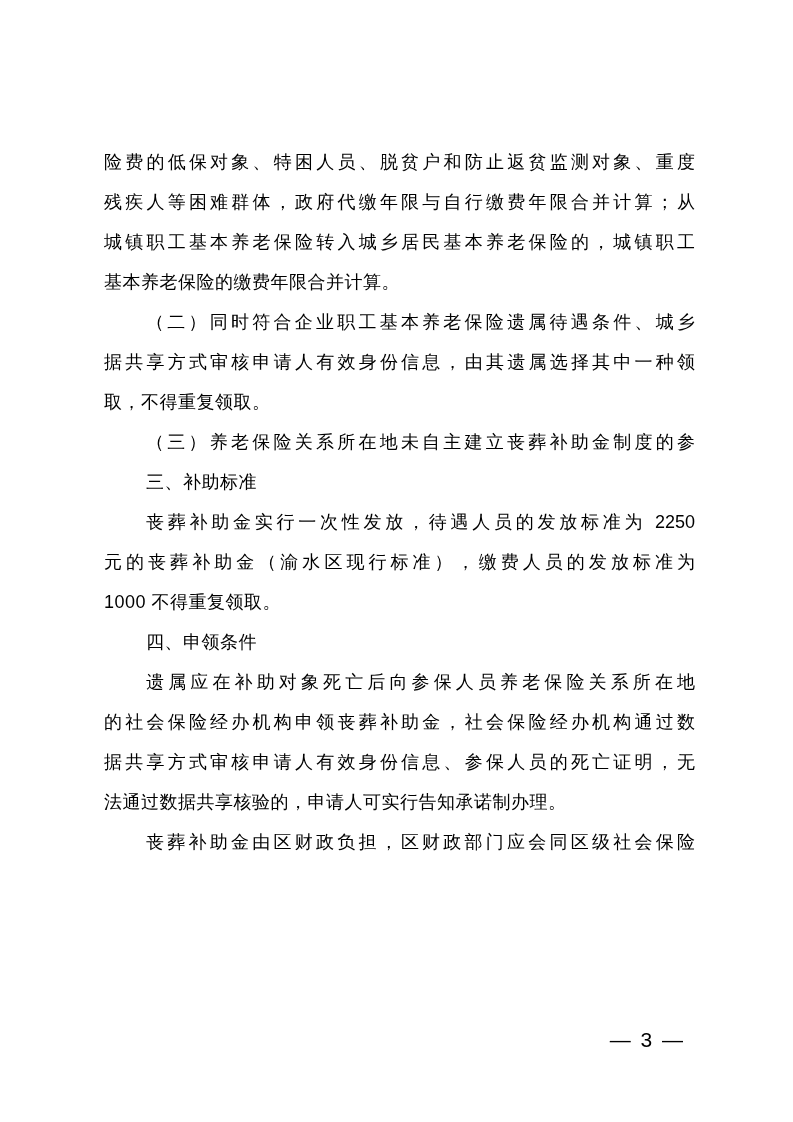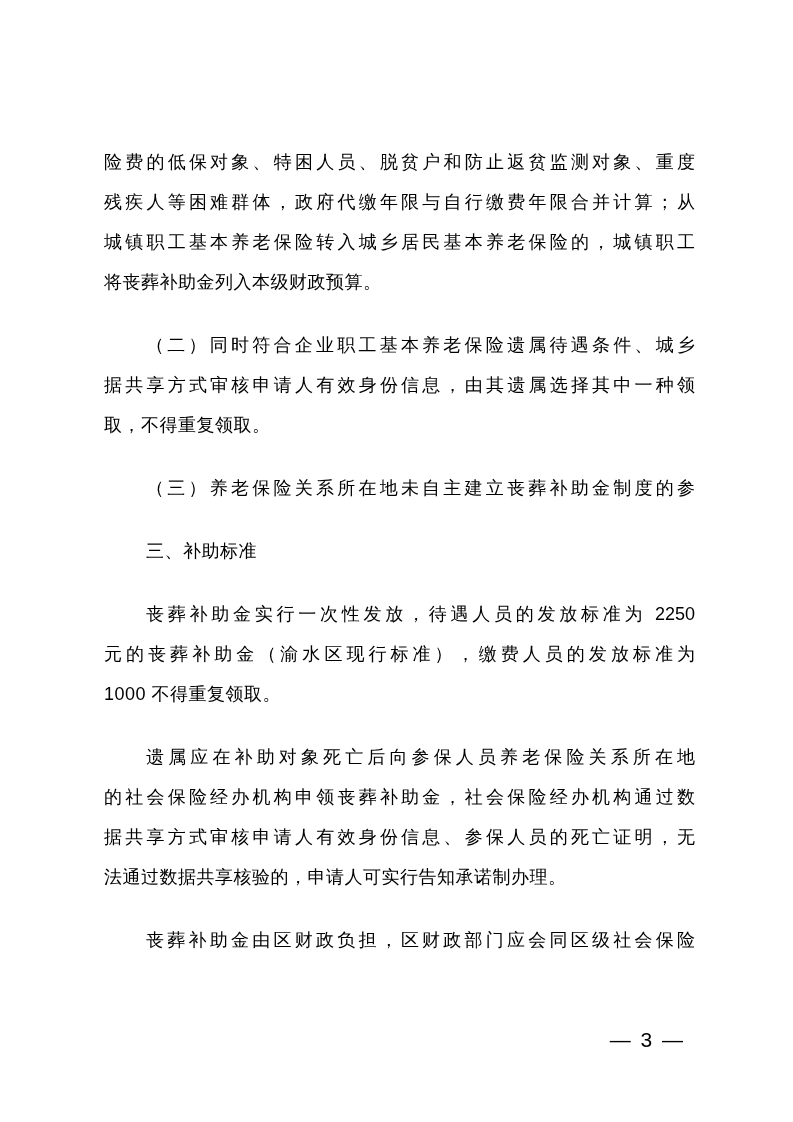--- a/index.html
+++ b/index.html
@@ -31,49 +31,49 @@
     letter-spacing: 0.5px;
   }
   .line.fill {
     white-space: normal;
     text-align: justify;
     text-align-last: justify;
     letter-spacing: 0;
   }
   .line.indent {
     text-indent: 42px;
-    margin-top: 23px;
   }
   .page-number {
     position: absolute;
     top: 1026px;
     right: 108px;
     font-size: 21px;
     line-height: 28px;
     color: #000000;
     letter-spacing: 2px;
   }
 </style>
 </head>
 <body>
 
 <div class="page">
   <div class="content">
     <div class="line fill">险费的低保对象、特困人员、脱贫户和防止返贫监测对象、重度</div>
     <div class="line fill">残疾人等困难群体，政府代缴年限与自行缴费年限合并计算；从</div>
     <div class="line fill">城镇职工基本养老保险转入城乡居民基本养老保险的，城镇职工</div>
-    <div class="line">将丧葬补助金列入本级财政预算。</div>
+    <div class="line">基本养老保险的缴费年限合并计算。</div>
     <div class="line fill indent">（二）同时符合企业职工基本养老保险遗属待遇条件、城乡</div>
     <div class="line fill">据共享方式审核申请人有效身份信息，由其遗属选择其中一种领</div>
     <div class="line">取，不得重复领取。</div>
     <div class="line fill indent">（三）养老保险关系所在地未自主建立丧葬补助金制度的参</div>
     <div class="line indent">三、补助标准</div>
     <div class="line fill indent">丧葬补助金实行一次性发放，待遇人员的发放标准为 2250</div>
     <div class="line fill">元的丧葬补助金（渝水区现行标准），缴费人员的发放标准为</div>
     <div class="line">1000 不得重复领取。</div>
+    <div class="line indent">四、申领条件</div>
     <div class="line fill indent">遗属应在补助对象死亡后向参保人员养老保险关系所在地</div>
     <div class="line fill">的社会保险经办机构申领丧葬补助金，社会保险经办机构通过数</div>
     <div class="line fill">据共享方式审核申请人有效身份信息、参保人员的死亡证明，无</div>
     <div class="line">法通过数据共享核验的，申请人可实行告知承诺制办理。</div>
     <div class="line fill indent">丧葬补助金由区财政负担，区财政部门应会同区级社会保险</div>
   </div>
   <div class="page-number">— 3 —</div>
 </div>
 
 </body></html>

